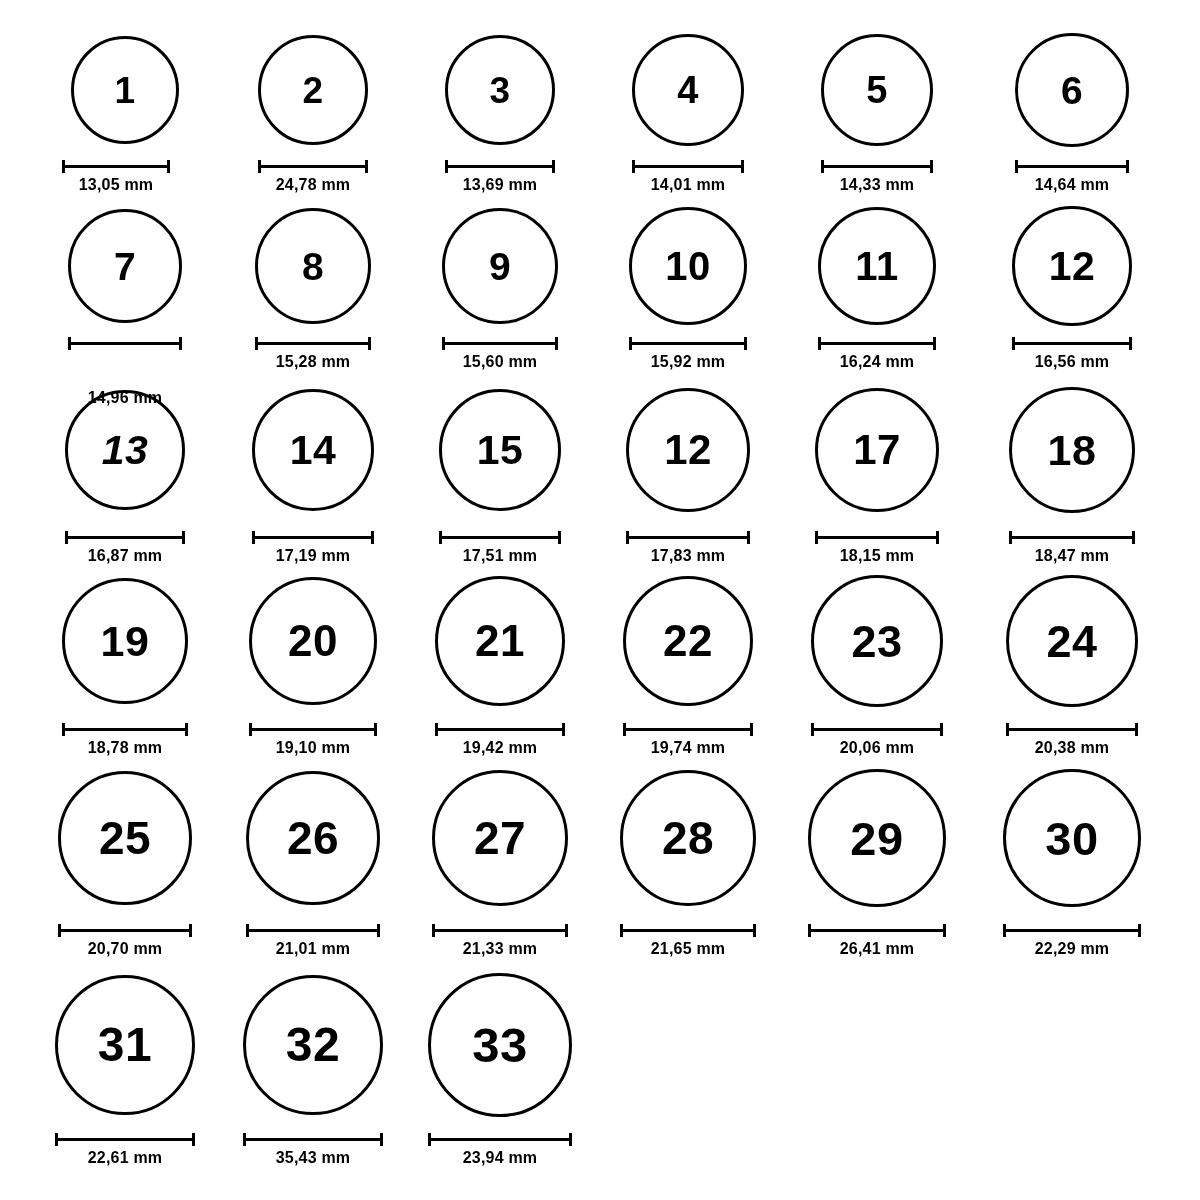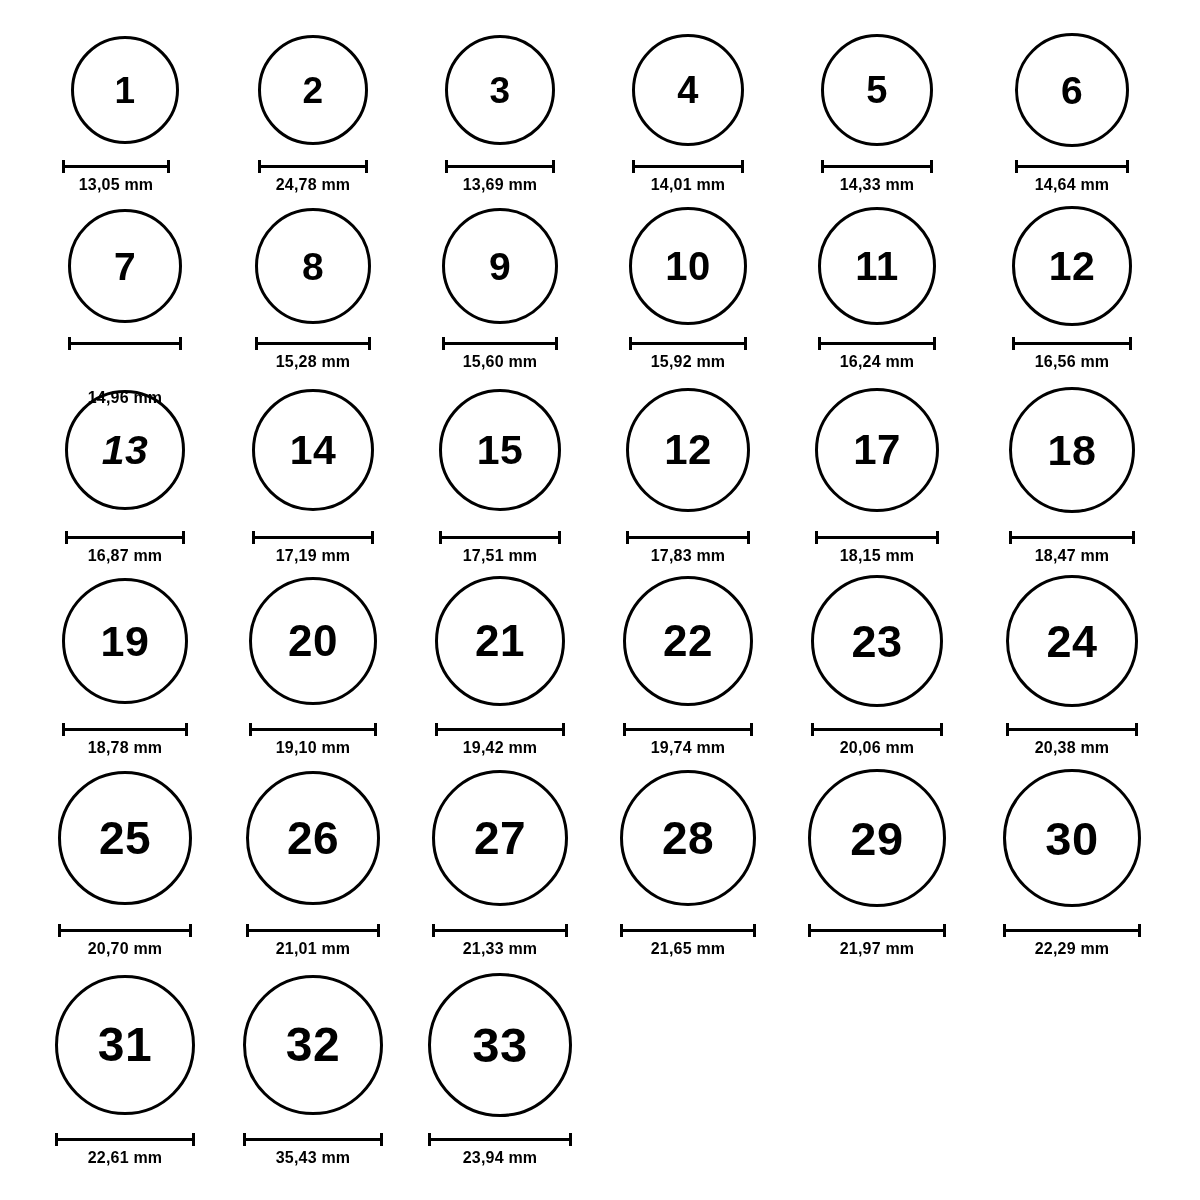--- a/index.html
+++ b/index.html
@@ -442,21 +442,21 @@
       <div class="ring" style="width: 138px; height: 138px;">
         <span class="ring-number" style="font-size: 47px;">29</span>
       </div>
     </div>
     <div class="cell" style="left: 787px; top: 918px; width: 180px;">
       <div class="measure" style="width: 138px;">
         <div class="bar"></div>
         <div class="tick left"></div>
         <div class="tick right"></div>
       </div>
-      <div class="label">21,97 mm</div>
+      <div class="label">26,41 mm</div>
     </div>
     <div class="cell" style="left: 982px; top: 769px; width: 180px;">
       <div class="ring" style="width: 138px; height: 138px;">
         <span class="ring-number" style="font-size: 47px;">30</span>
       </div>
     </div>
     <div class="cell" style="left: 982px; top: 918px; width: 180px;">
       <div class="measure" style="width: 138px;">
         <div class="bar"></div>
         <div class="tick left"></div>

